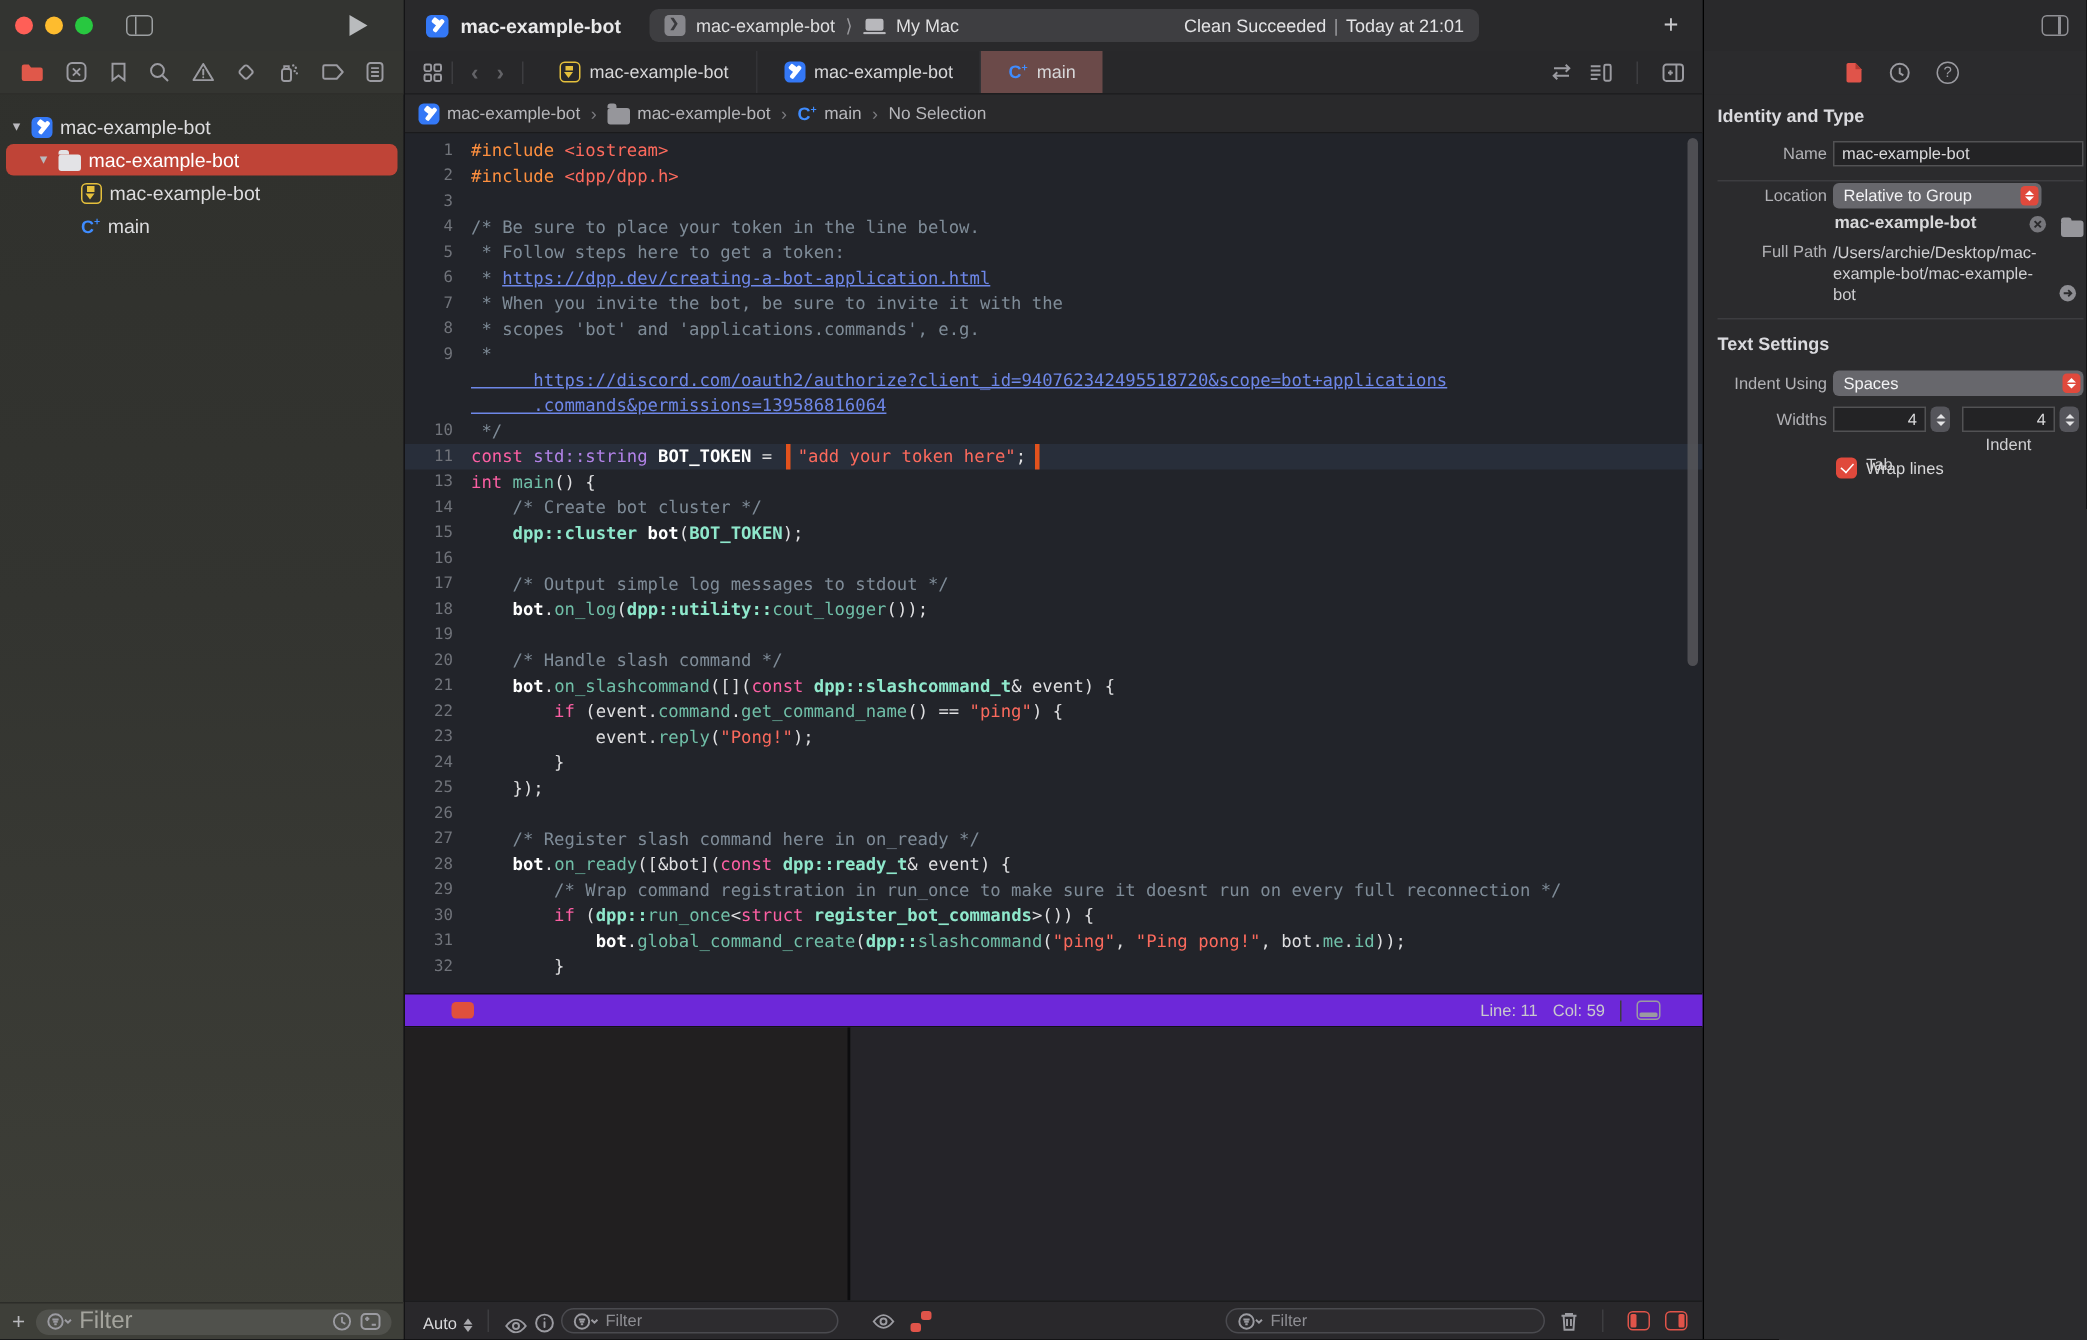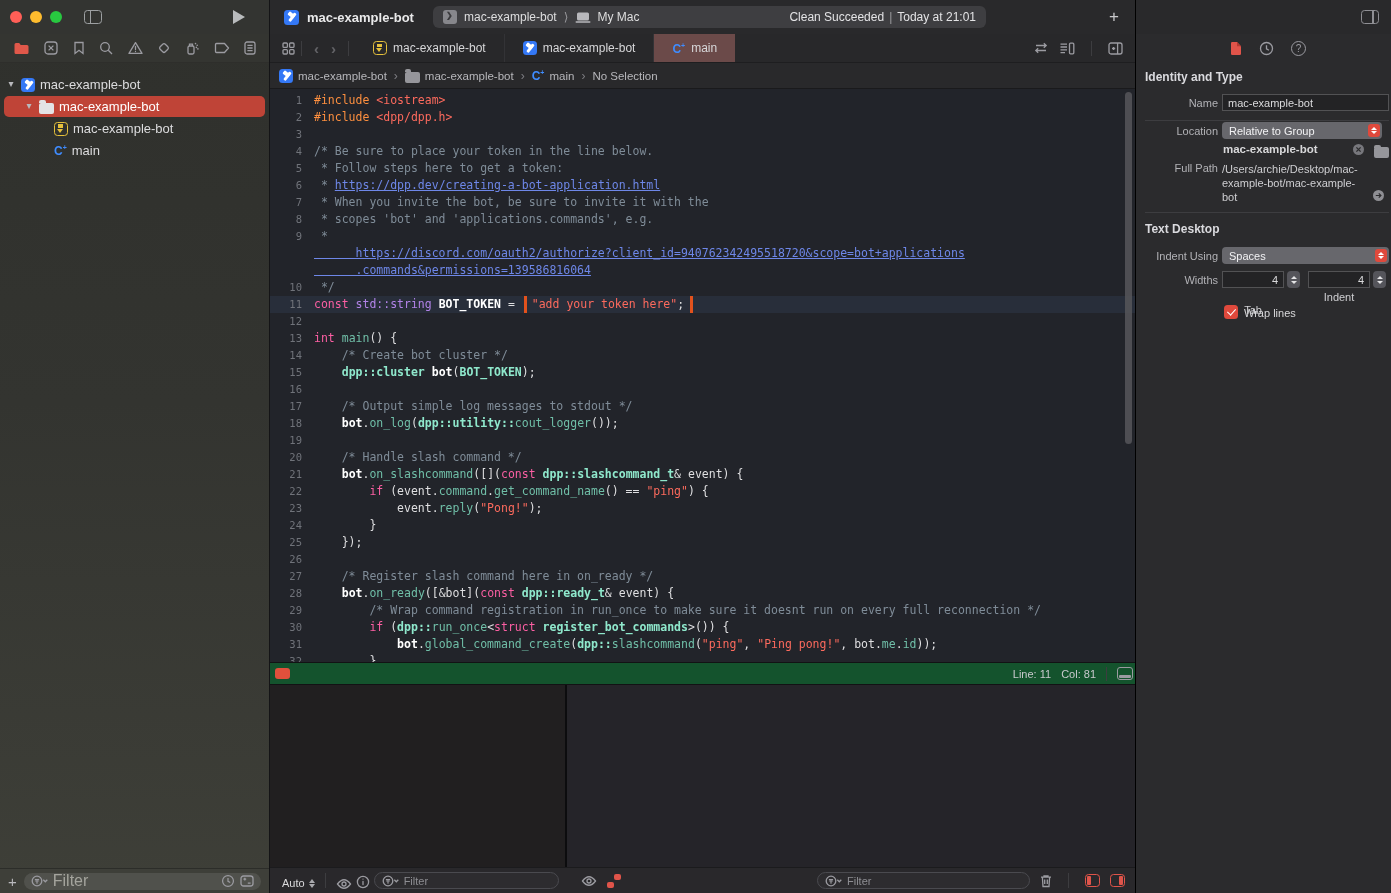--- a/index.html
+++ b/index.html
@@ -59,21 +59,21 @@
   .gut { width:44px; flex:none; text-align:right; padding-right:12px; color:#70737a; font-size:10.5px; }
   .ctext { flex:1; overflow:hidden; }
   .tk-pre{color:#fd8f3f} .tk-str{color:#fc6a5d} .tk-cmt{color:#7f8c98} .tk-pln{color:#dfdfe1}
   .tk-lnk{color:#6e87e8;text-decoration:underline}
   .tk-kw{color:#fc5fa3;font-weight:normal} .tk-std{color:#b283e8}
   .tk-typ{color:#8fe8cc;font-weight:bold} .tk-fn{color:#70bfa8} .tk-decl{color:#ffffff;font-weight:bold}
   .code-box { border:3.5px solid #e2521d; border-radius:2px; padding:5px 6px 6px 5px; margin:0 2px; position:relative; z-index:2; }
   .ed-scroll { position:absolute; right:3px; top:3px; width:7px; height:352px; background:#56565b; border-radius:4px; opacity:.85; }
 
   
-  .lc-bar { height:23px; background:#14532d; border-top:1px solid #121214; border-bottom:1px solid #121214; display:flex; align-items:center; padding:0 2px; }
+  .lc-bar { height:23px; background:#6d28d9; border-top:1px solid #121214; border-bottom:1px solid #121214; display:flex; align-items:center; padding:0 28px; }
   .bp-pill { width:15px; height:11px; background:#e0503c; border-radius:3px; margin-left:3px; }
   .lc-text { margin-left:auto; font-size:11px; color:#c9c9cd; display:flex; gap:10px; }
   .hide-debug-ic { width:16px; height:13px; border:1.5px solid #9b9ba1; border-radius:3px; position:relative; margin-left:10px; }
   .hide-debug-ic::after { content:""; position:absolute; left:1px; right:1px; bottom:1px; height:3.5px; background:#9b9ba1; border-radius:1px; }
   .lc-sep { width:1px; height:14px; background:#3d3d40; margin-left:10px; }
 
   
   .panels { height:182px; display:flex; }
   .pane-vars { width:297px; background:#211f20; border-right:2px solid #0c0c0e; }
   .pane-console { flex:1; background:#252429; }
@@ -336,21 +336,20 @@
         <div class="crow"><span class="gut">4</span><span class="ctext"><span class="tk-cmt">/* Be sure to place your token in the line below.</span></span></div>
         <div class="crow"><span class="gut">5</span><span class="ctext"><span class="tk-cmt"> * Follow steps here to get a token:</span></span></div>
         <div class="crow"><span class="gut">6</span><span class="ctext"><span class="tk-cmt"> * </span><span class="tk-lnk">https://dpp.dev/creating-a-bot-application.html</span></span></div>
         <div class="crow"><span class="gut">7</span><span class="ctext"><span class="tk-cmt"> * When you invite the bot, be sure to invite it with the</span></span></div>
         <div class="crow"><span class="gut">8</span><span class="ctext"><span class="tk-cmt"> * scopes 'bot' and 'applications.commands', e.g.</span></span></div>
         <div class="crow"><span class="gut">9</span><span class="ctext"><span class="tk-cmt"> *</span></span></div>
         <div class="crow"><span class="gut"></span><span class="ctext"><span class="tk-lnk">      https://discord.com/oauth2/authorize?client_id=940762342495518720&amp;scope=bot+applications</span></span></div>
         <div class="crow"><span class="gut"></span><span class="ctext"><span class="tk-lnk">      .commands&amp;permissions=139586816064</span></span></div>
         <div class="crow"><span class="gut">10</span><span class="ctext"><span class="tk-cmt"> */</span></span></div>
         <div class="crow hl"><span class="gut">11</span><span class="ctext"><span class="tk-kw">const</span><span class="tk-pln"> </span><span class="tk-std">std::string</span><span class="tk-pln"> </span><span class="tk-decl">BOT_TOKEN</span><span class="tk-pln"> = </span><span class="code-box"><span class="tk-str">"add your token here"</span><span class="tk-pln">;</span></span></span></div>
-        <div class="crow"><span class="gut">12</span><span class="ctext"></span></div>
         <div class="crow"><span class="gut">13</span><span class="ctext"><span class="tk-kw">int</span><span class="tk-pln"> </span><span class="tk-fn">main</span><span class="tk-pln">() {</span></span></div>
         <div class="crow"><span class="gut">14</span><span class="ctext"><span class="tk-cmt">    /* Create bot cluster */</span></span></div>
         <div class="crow"><span class="gut">15</span><span class="ctext"><span class="tk-pln">    </span><span class="tk-typ">dpp::cluster</span><span class="tk-pln"> </span><span class="tk-decl">bot</span><span class="tk-pln">(</span><span class="tk-typ">BOT_TOKEN</span><span class="tk-pln">);</span></span></div>
         <div class="crow"><span class="gut">16</span><span class="ctext"></span></div>
         <div class="crow"><span class="gut">17</span><span class="ctext"><span class="tk-cmt">    /* Output simple log messages to stdout */</span></span></div>
         <div class="crow"><span class="gut">18</span><span class="ctext"><span class="tk-pln">    </span><span class="tk-decl">bot</span><span class="tk-pln">.</span><span class="tk-fn">on_log</span><span class="tk-pln">(</span><span class="tk-typ">dpp::utility::</span><span class="tk-fn">cout_logger</span><span class="tk-pln">());</span></span></div>
         <div class="crow"><span class="gut">19</span><span class="ctext"></span></div>
         <div class="crow"><span class="gut">20</span><span class="ctext"><span class="tk-cmt">    /* Handle slash command */</span></span></div>
         <div class="crow"><span class="gut">21</span><span class="ctext"><span class="tk-pln">    </span><span class="tk-decl">bot</span><span class="tk-pln">.</span><span class="tk-fn">on_slashcommand</span><span class="tk-pln">([](</span><span class="tk-kw">const</span><span class="tk-pln"> </span><span class="tk-typ">dpp::slashcommand_t</span><span class="tk-pln">&amp; event) {</span></span></div>
         <div class="crow"><span class="gut">22</span><span class="ctext"><span class="tk-pln">        </span><span class="tk-kw">if</span><span class="tk-pln"> (event.</span><span class="tk-fn">command</span><span class="tk-pln">.</span><span class="tk-fn">get_command_name</span><span class="tk-pln">() == </span><span class="tk-str">"ping"</span><span class="tk-pln">) {</span></span></div>
@@ -363,21 +362,21 @@
         <div class="crow"><span class="gut">29</span><span class="ctext"><span class="tk-cmt">        /* Wrap command registration in run_once to make sure it doesnt run on every full reconnection */</span></span></div>
         <div class="crow"><span class="gut">30</span><span class="ctext"><span class="tk-pln">        </span><span class="tk-kw">if</span><span class="tk-pln"> (</span><span class="tk-typ">dpp::</span><span class="tk-fn">run_once</span><span class="tk-pln">&lt;</span><span class="tk-kw">struct</span><span class="tk-pln"> </span><span class="tk-typ">register_bot_commands</span><span class="tk-pln">&gt;()) {</span></span></div>
         <div class="crow"><span class="gut">31</span><span class="ctext"><span class="tk-pln">            </span><span class="tk-decl">bot</span><span class="tk-pln">.</span><span class="tk-fn">global_command_create</span><span class="tk-pln">(</span><span class="tk-typ">dpp::</span><span class="tk-fn">slashcommand</span><span class="tk-pln">(</span><span class="tk-str">"ping"</span><span class="tk-pln">, </span><span class="tk-str">"Ping pong!"</span><span class="tk-pln">, bot.</span><span class="tk-fn">me</span><span class="tk-pln">.</span><span class="tk-fn">id</span><span class="tk-pln">));</span></span></div>
         <div class="crow"><span class="gut">32</span><span class="ctext"><span class="tk-pln">        }</span></span></div>
       </div>
 
     <div class="lc-bar">
       <span class="bp-pill"></span>
       <span class="lc-text">
           <span>Line: 11</span>
-          <span>Col: 81</span>
+          <span>Col: 59</span>
         </span>
       <span class="lc-sep"></span>
       <span class="hide-debug-ic"></span>
     </div>
 
     <div class="panels">
       <div class="pane-vars"></div>
       <div class="pane-console"></div>
     </div>
 
@@ -444,41 +443,41 @@
           <path d="M7.5 4.2 v3.6 l2.4 1.4"></path>
         </svg>
       <span class="q-ic">?</span>
     </div>
     <div class="insp-content">
       <div class="insp-h" style="top:7px">Identity and Type</div>
       <div class="insp-label" style="top:34px">Name</div>
       <div class="insp-field" style="left:86px; top:31px; width:167px">mac-example-bot</div>
       <div class="insp-divider" style="top:57px"></div>
       <div class="insp-label" style="top:62px">Location</div>
-      <div class="insp-dd" style="left:86px; top:59px; width:160px">
+      <div class="insp-dd" style="left:86px; top:59px; width:139px">
           <span>Relative to Group</span>
           <span class="dd-step">
             <i class="u"></i>
             <i class="d"></i>
           </span>
         </div>
       <div style="position:absolute; left:87px; top:80px; font-weight:bold; font-size:11.5px">mac-example-bot</div>
       <svg style="position:absolute; left:216px; top:80px" width="13" height="13" viewBox="0 0 13 13">
           <circle cx="6.5" cy="6.5" r="5.5" fill="#77777c"></circle>
           <path d="M4.4 4.4 l4.2 4.2 M8.6 4.4 L4.4 8.6" stroke="#2b2b2d" stroke-width="1.3" fill="none"></path>
         </svg>
       <span class="ic-folder f-gray" style="position:absolute; left:238px; top:81px"></span>
       <div class="insp-label" style="top:99px">Full Path</div>
       <div class="fp-value" style="left:86px; top:99px"><span>/Users/archie/Desktop/mac-</span><br><span>example-bot/mac-example-</span><br><span>bot</span></div>
       <svg style="position:absolute; left:236px; top:126px" width="13" height="13" viewBox="0 0 13 13">
           <circle cx="6.5" cy="6.5" r="5.5" fill="#8e8e93"></circle>
           <path d="M3.8 6.5 h5 M6.8 4.4 l2.1 2.1 -2.1 2.1" stroke="#2b2b2d" stroke-width="1.2" fill="none"></path>
         </svg>
       <div class="insp-divider" style="top:149px"></div>
-      <div class="insp-h" style="top:159px">Text Desktop</div>
+      <div class="insp-h" style="top:159px">Text Settings</div>
       <div class="insp-label" style="top:187px">Indent Using</div>
       <div class="insp-dd" style="left:86px; top:184px; width:167px">
           <span>Spaces</span>
           <span class="dd-step">
             <i class="u"></i>
             <i class="d"></i>
           </span>
         </div>
       <div class="insp-label" style="top:211px">Widths</div>
       <div class="insp-field num-field" style="left:86px; top:208px; width:62px">4</div>

